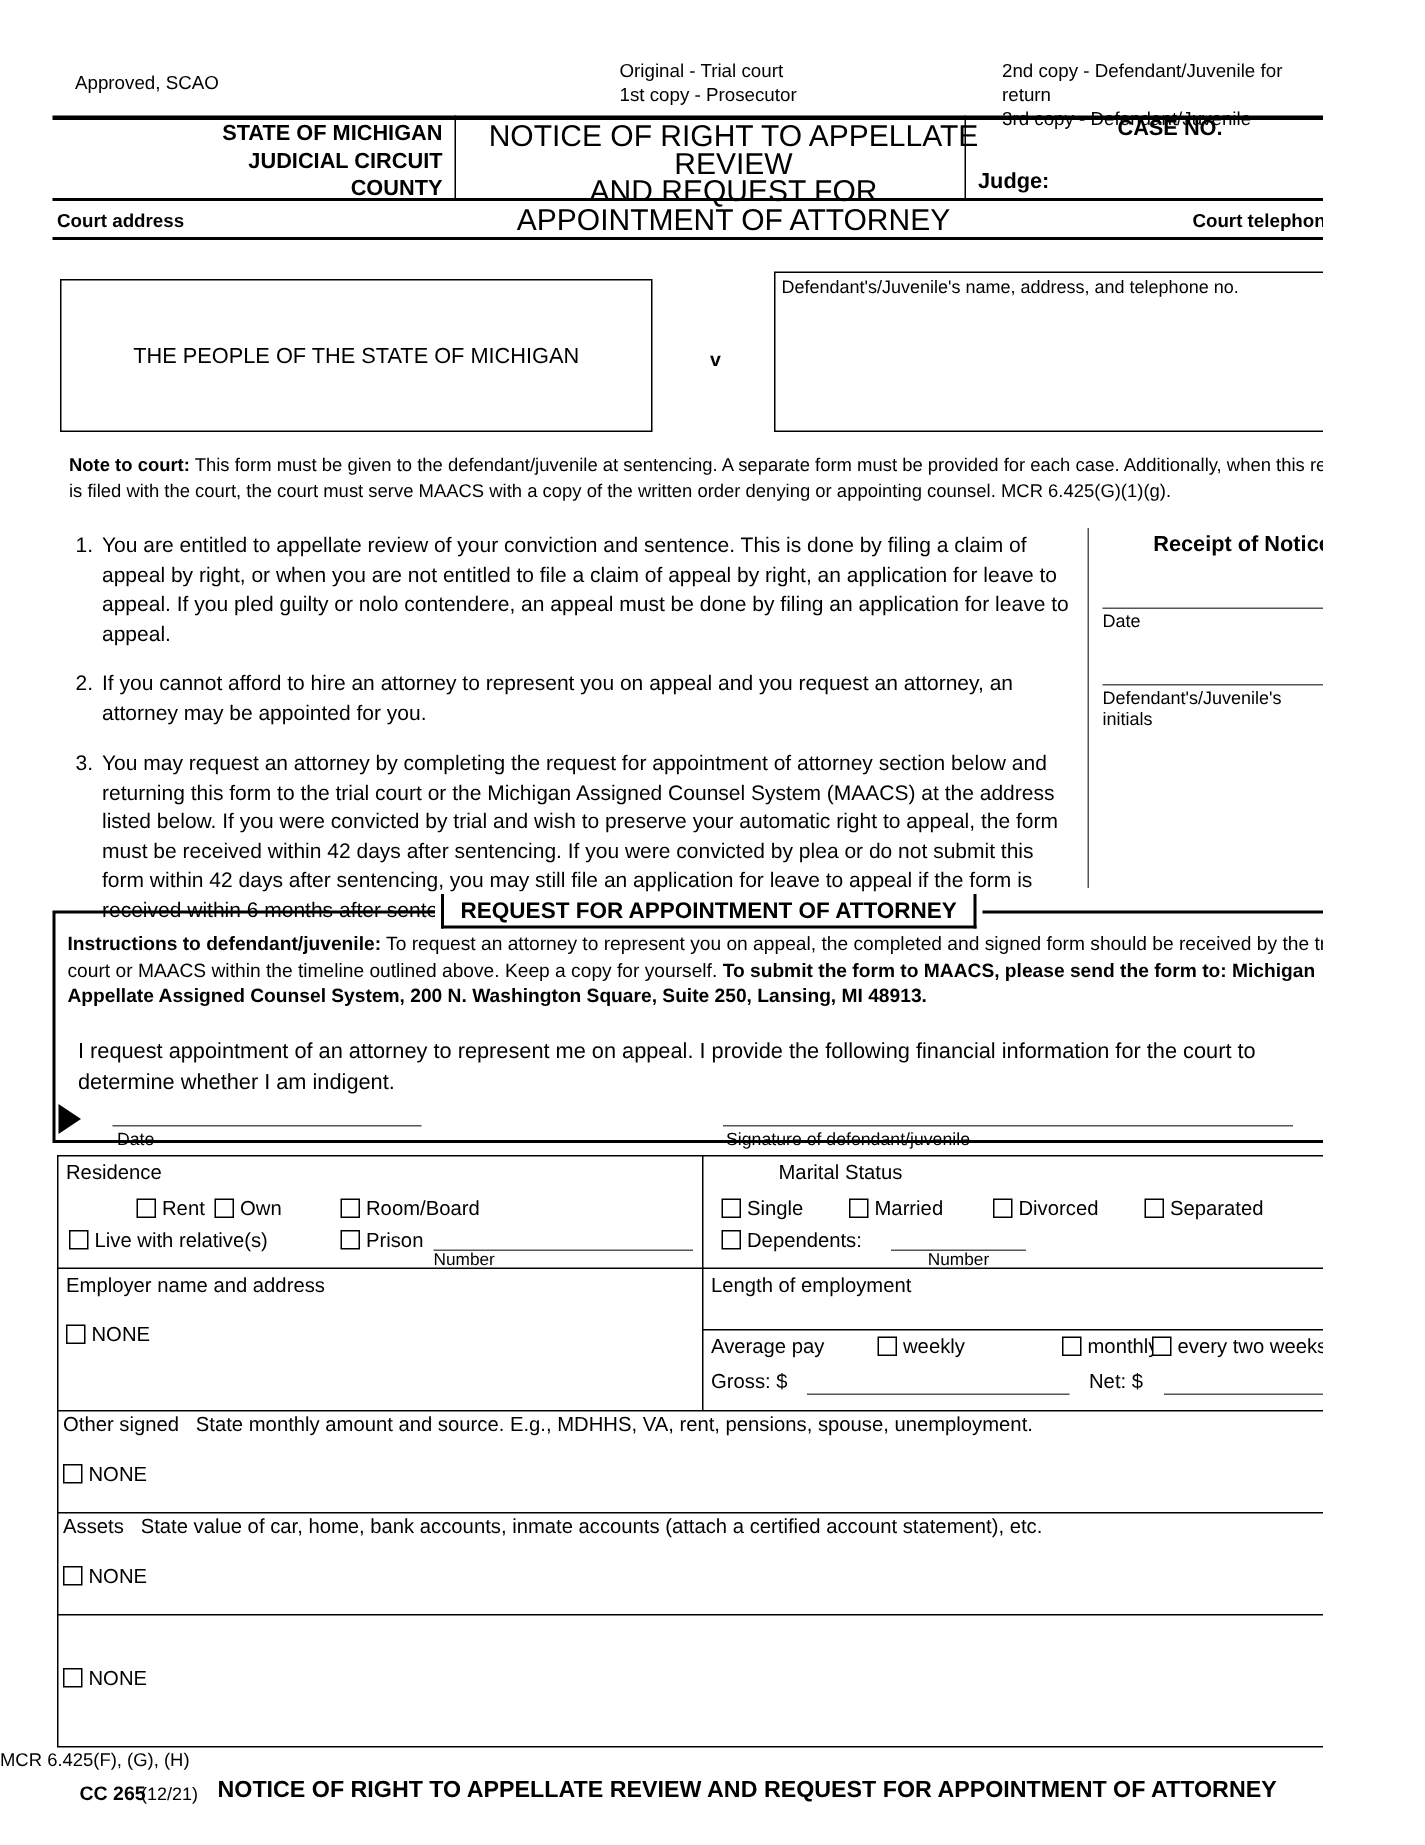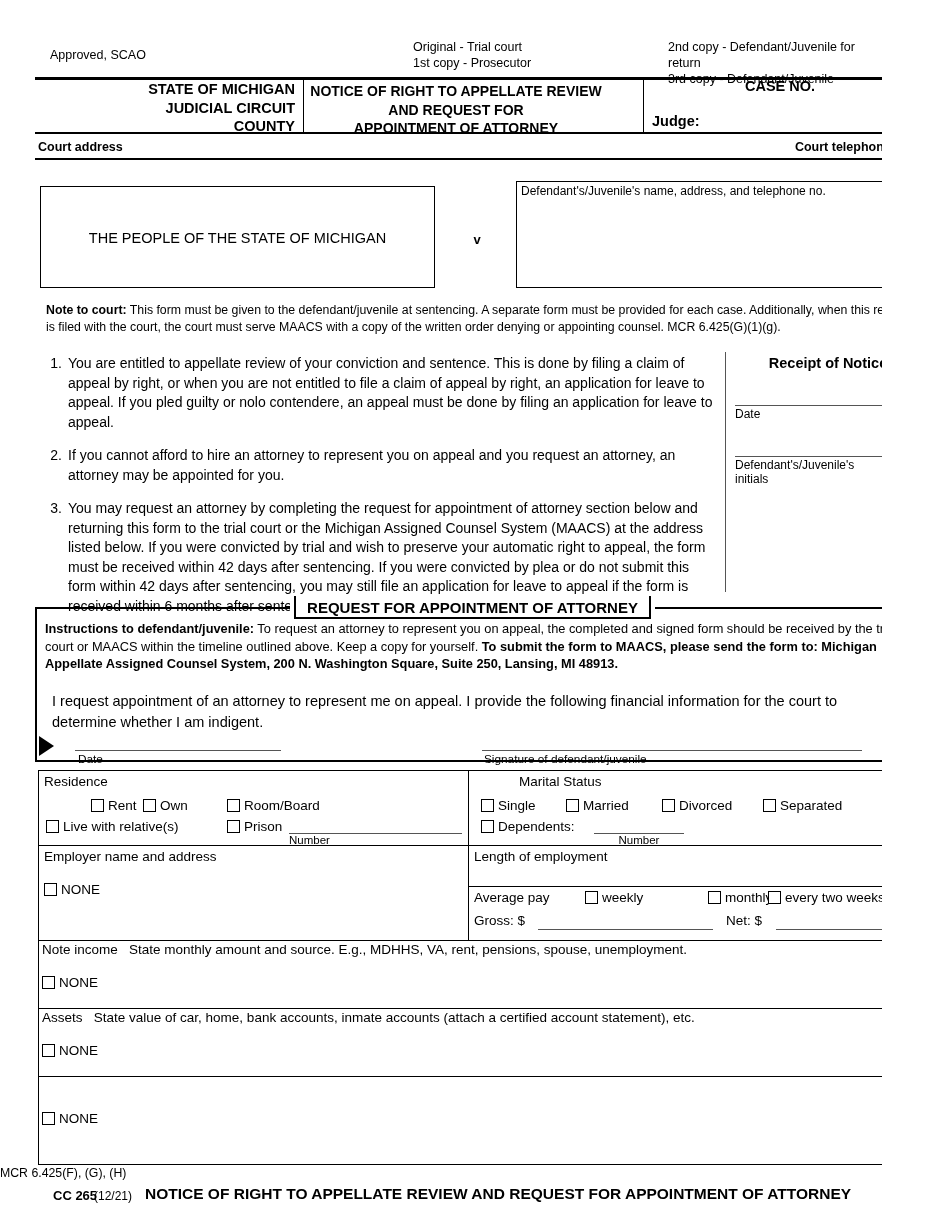--- a/index.html
+++ b/index.html
@@ -56,25 +56,25 @@
 
   .hdr-left {
     left: 45px; top: 80px;
     width: 250px;
     text-align: right;
     font-size: 14.5px;
     font-weight: bold;
     line-height: 18.5px;
   }
   .hdr-center {
-    left: 292px; top: 82px;
+    left: 325px; top: 82px;
     width: 328px;
     text-align: center;
-    font-size: 14px;
-    font-weight: bold;
+    font-size: 20px;
+    font-weight: normal;
     line-height: 18.5px;
   }
   .hdr-caseno {
     left: 650px; top: 78px;
     width: 260px;
     text-align: center;
     font-size: 14.5px;
     font-weight: bold;
   }
   .hdr-judge {
@@ -441,21 +441,21 @@
   <div class="abs fl fl-avg">Average pay</div>
   <div class="abs cbx cb-weekly"><span class="chk"></span><span>weekly</span></div>
   <div class="abs cbx cb-monthly"><span class="chk"></span><span>monthly</span></div>
   <div class="abs cbx cb-2weeks"><span class="chk"></span><span>every two weeks</span></div>
   <div class="abs gross-lbl">Gross: $</div>
   <div class="abs sig-line gross-line"></div>
   <div class="abs net-lbl">Net: $</div>
   <div class="abs sig-line net-line"></div>
 
   <div class="abs fl fl-oth">
-    <span>Note income</span>&nbsp;&nbsp;&nbsp;<span>State monthly amount and source. E.g., MDHHS, VA, rent, pensions, spouse, unemployment.</span>
+    <span>Other signed</span>&nbsp;&nbsp;&nbsp;<span>State monthly amount and source. E.g., MDHHS, VA, rent, pensions, spouse, unemployment.</span>
   </div>
   <div class="abs cbx cb-oth-none"><span class="chk"></span><span>NONE</span></div>
 
   <div class="abs fl fl-ast">
     <span>Assets</span>&nbsp;&nbsp;&nbsp;<span>State value of car, home, bank accounts, inmate accounts (attach a certified account statement), etc.</span>
   </div>
   <div class="abs cbx cb-ast-none"><span class="chk"></span><span>NONE</span></div>
 
   <div class="abs cbx cb-obl-none"><span class="chk"></span><span>NONE</span></div>
 

